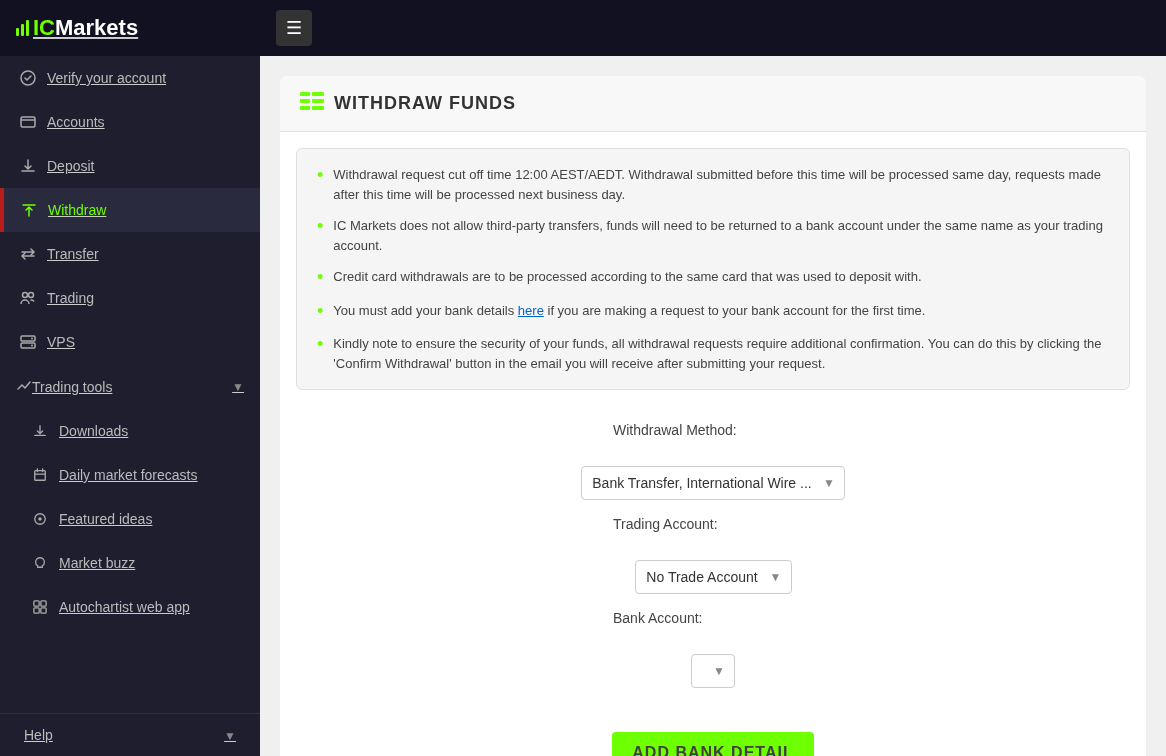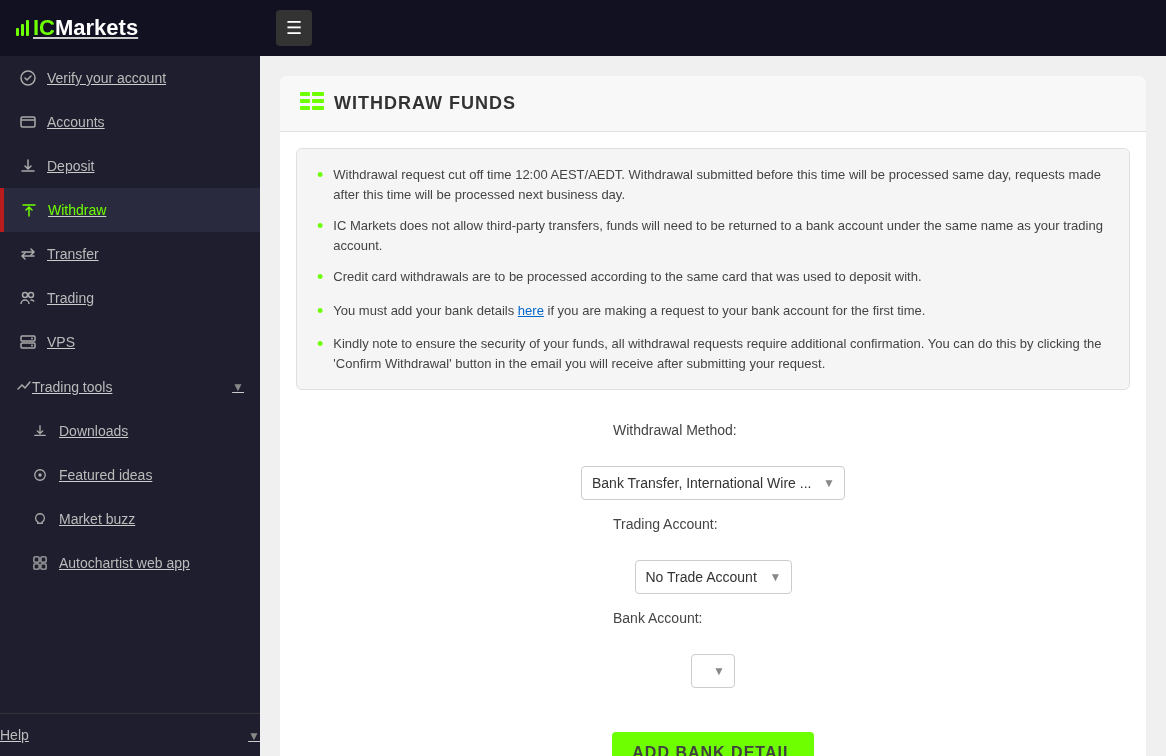--- a/index.html
+++ b/index.html
@@ -81,21 +81,21 @@
       padding: 13px 16px;
       cursor: pointer;
       color: #bbb;
       font-size: 14px;
     }
     .nav-section .left { display: flex; align-items: center; gap: 0; }
 
     .chevron { font-size: 12px; color: #888; }
 
     .sidebar-bottom {
-      padding: 13px 0;
+      padding: 13px 24px;
       display: flex;
       align-items: flex-end;
       justify-content: space-between;
       color: #bbb;
       font-size: 14px;
       cursor: pointer;
       border-top: 1px solid #333;
       margin-top: 29px;
     }
 
@@ -227,20 +227,21 @@
     .select-field {
       width: 100%;
       padding: 8px 32px 8px 10px;
       border: 1px solid #ccc;
       border-radius: 4px;
       font-size: 14px;
       color: #333;
       background: white;
       appearance: none;
       cursor: pointer;
+      text-align: center;
     }
 
     .select-arrow {
       position: absolute;
       right: 10px;
       top: 50%;
       transform: translateY(-50%);
       color: #888;
       pointer-events: none;
       font-size: 12px;
@@ -391,20 +392,29 @@
     <div class="nav-item" style="padding-left:28px;">
       <span class="nav-icon">
         <svg width="14" height="14" viewBox="0 0 16 16" fill="none">
             <path d="M8 2v9M5 8l3 3 3-3" stroke="#aaa" stroke-width="1.5" stroke-linecap="round"></path>
             <path d="M2 13h12" stroke="#aaa" stroke-width="1.5" stroke-linecap="round"></path>
           </svg>
       </span>
       <span>Downloads</span>
     </div>
 
+    <div class="nav-item" style="padding-left:28px;">
+      <span class="nav-icon">
+        <svg width="14" height="14" viewBox="0 0 16 16" fill="none">
+            <rect x="2" y="3" width="12" height="11" rx="1" stroke="#aaa" stroke-width="1.5"></rect>
+            <path d="M5 1v3M11 1v3M2 7h12" stroke="#aaa" stroke-width="1.5" stroke-linecap="round"></path>
+          </svg>
+      </span>
+      <span>Daily market forecasts</span>
+    </div>
 
 
     <div class="nav-item" style="padding-left:28px;">
       <span class="nav-icon">
         <svg width="14" height="14" viewBox="0 0 16 16" fill="none">
             <circle cx="8" cy="8" r="6" stroke="#aaa" stroke-width="1.5"></circle>
             <circle cx="8" cy="8" r="2" fill="#aaa"></circle>
           </svg>
       </span>
       <span>Featured ideas</span>

